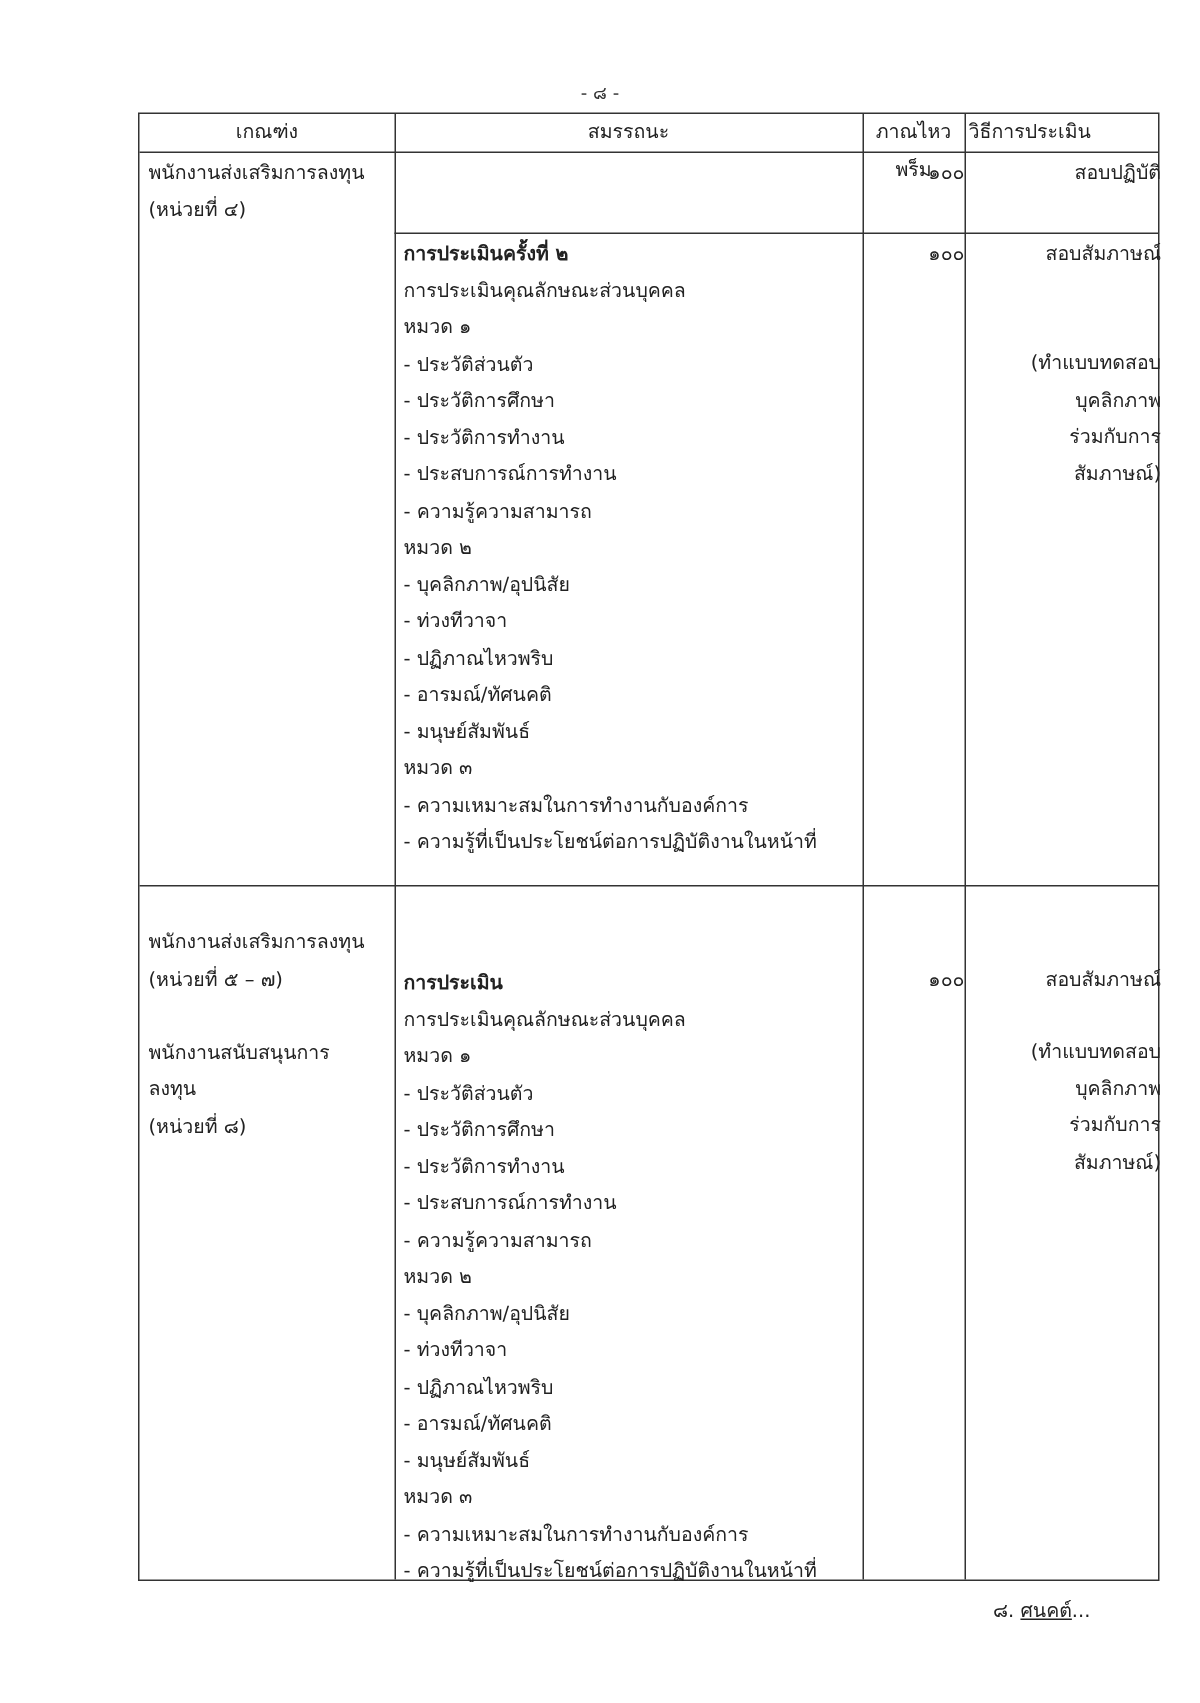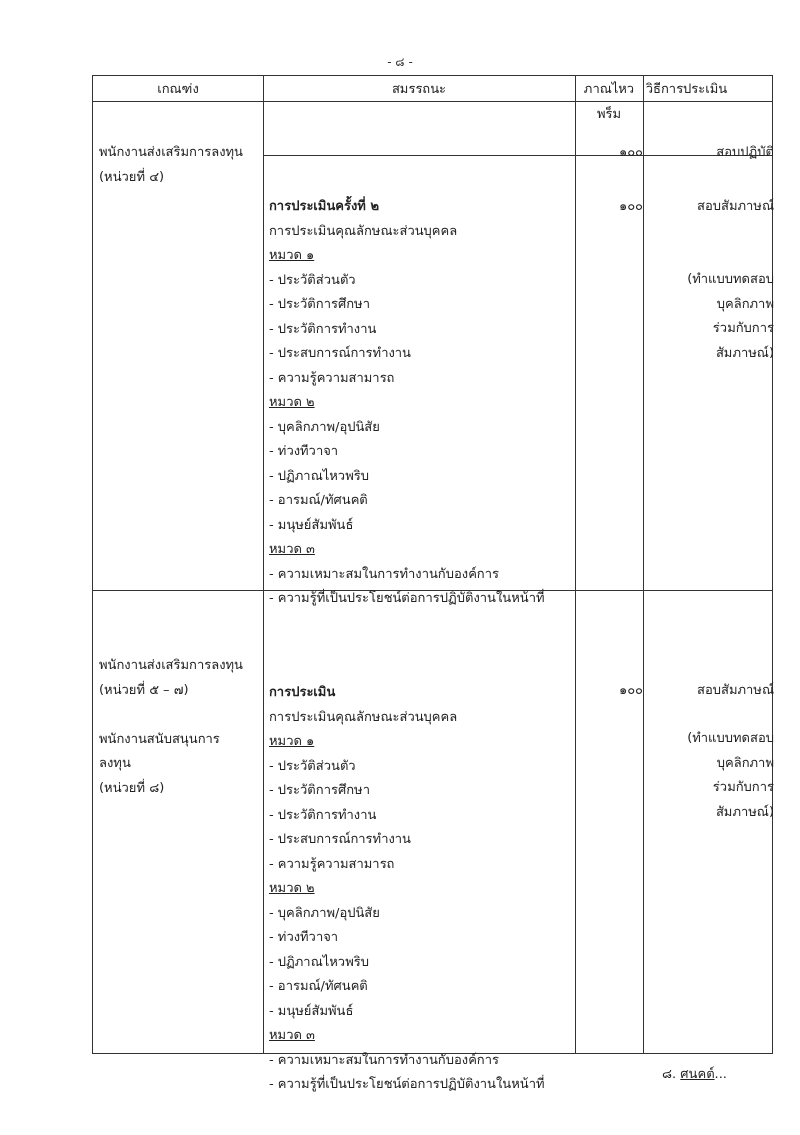--- a/index.html
+++ b/index.html
@@ -4,24 +4,24 @@
 <style>
   html, body { margin:0; padding:0; background:#ffffff; }
   body { width:800px; height:1135px; position:relative; overflow:hidden;
          font-family:"DejaVu Sans","Liberation Sans",sans-serif; color:#222; }
   .page-num { position:absolute; top:52px; left:0; width:800px; text-align:center; font-size:12px; color:#333; }
   .tbl { position:absolute; left:92px; top:75px; width:681px; height:979px;
          border:1px solid #333; box-sizing:border-box; }
   .vline { position:absolute; top:0; bottom:0; width:0; border-left:1px solid #333; }
   .hline { position:absolute; left:0; right:0; height:0; border-top:1px solid #333; }
   .hpart { position:absolute; height:0; border-top:1px solid #333; }
-  .cell { position:absolute; font-size:13px; line-height:24.5px; white-space:nowrap;margin-top:36px; }
+  .cell { position:absolute; font-size:13px; line-height:24.5px; white-space:nowrap; }
   .hdr { position:absolute; top:0; height:25px; line-height:25px; text-align:center; font-size:13px; }
   .bold { font-weight:bold; }
-  .ul { text-decoration:underline; }
+  .ul { }
   .center { text-align:right; }
   .footer { position:absolute; top:1063px; left:662px; font-size:13px; }
   .footer .ul { text-decoration:underline; }
 </style>
 </head>
 <body>
 
 <div class="page-num">- ๘ -</div>
 
 <div class="tbl">

